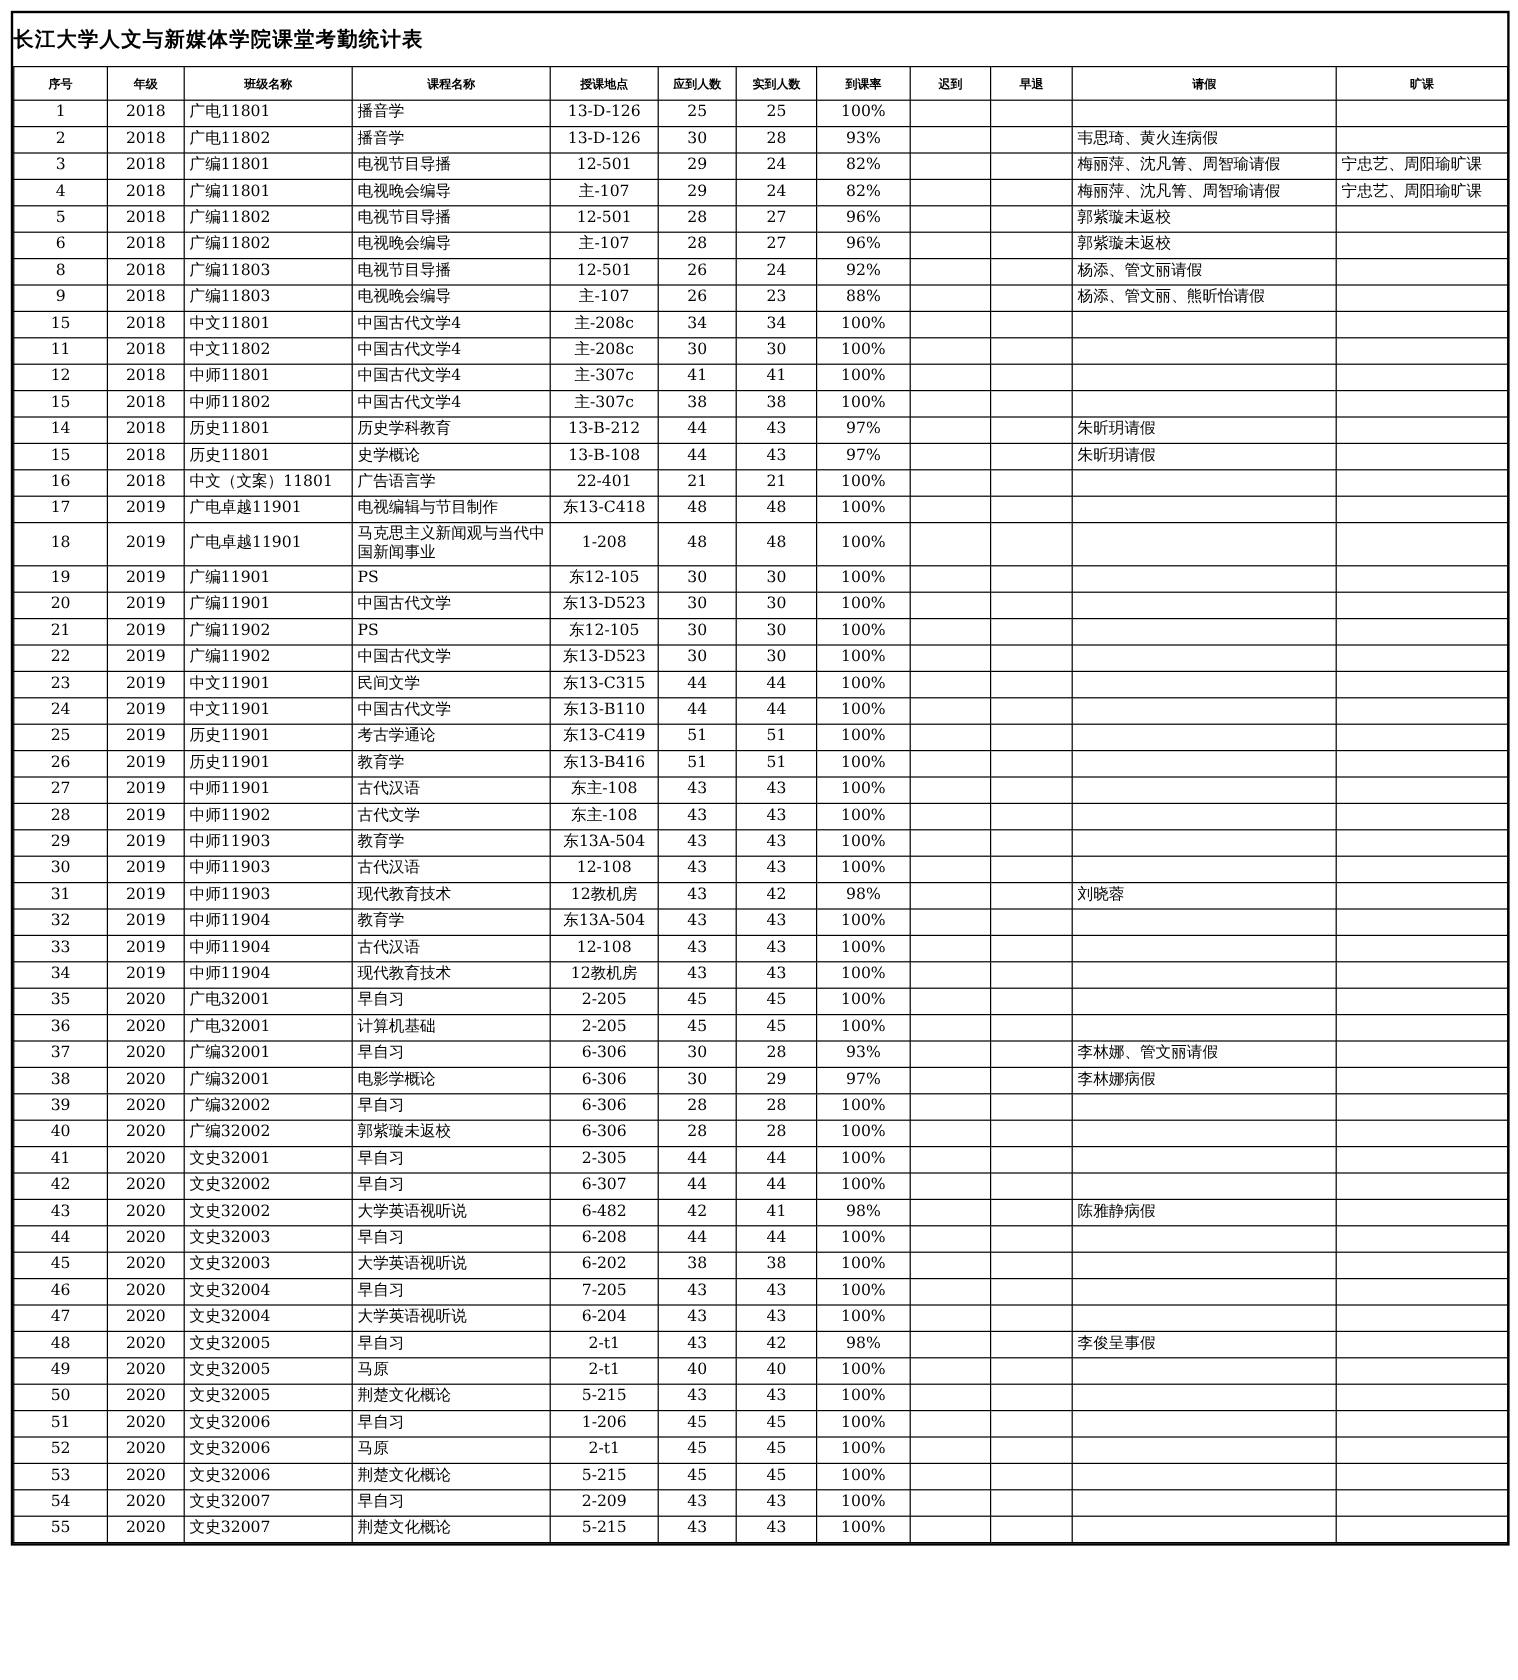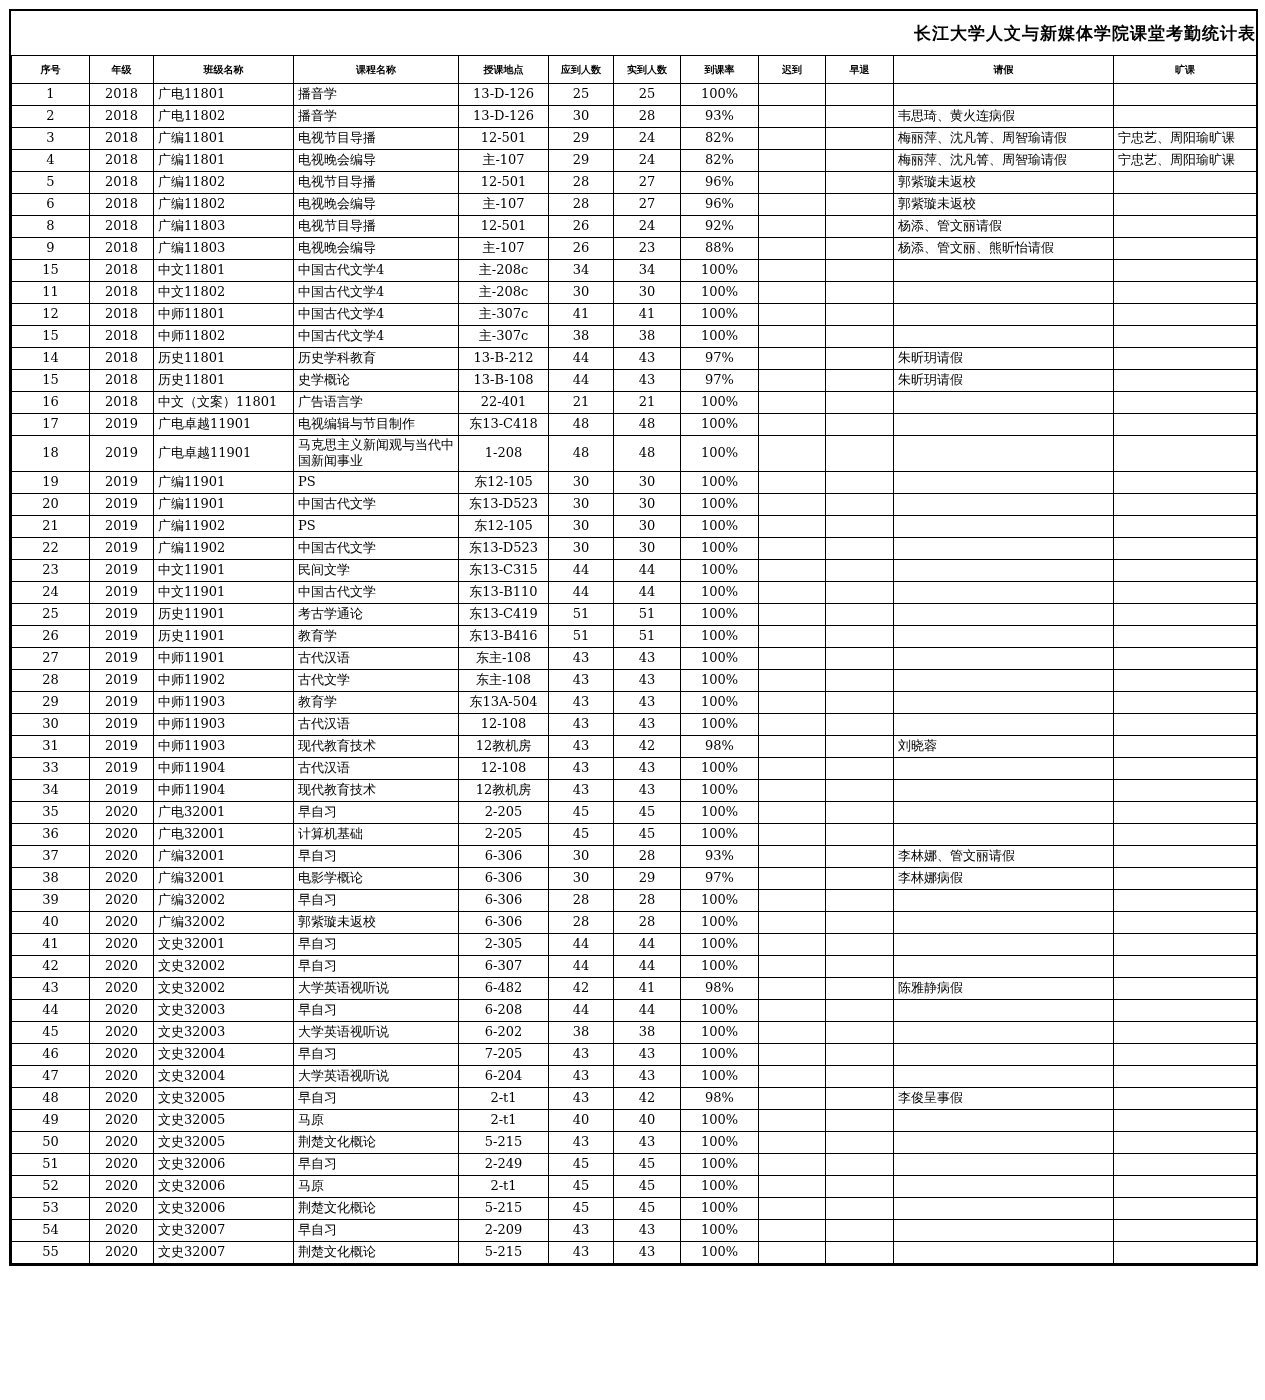--- a/index.html
+++ b/index.html
@@ -15,21 +15,21 @@
     position: absolute;
     left: 9px;
     top: 9px;
     width: 1245px;
     border: 2px solid #000000;
     background: #ffffff;
   }
   .sheet-title {
     height: 44px;
     line-height: 44px;
-    text-align: right;
+    text-align: left;
     font-size: 17px;
     font-weight: bold;
     letter-spacing: 1px;
     overflow: hidden;
   }
   table.att {
     border-collapse: collapse;
     table-layout: fixed;
     width: 100%;
     font-size: 13px;
@@ -506,20 +506,34 @@
           <td class="c">12教机房</td>
           <td class="c">43</td>
           <td class="c">42</td>
           <td class="c">98%</td>
           <td class="c"></td>
           <td class="c"></td>
           <td class="l">刘晓蓉</td>
           <td class="l"></td>
         </tr>
         <tr>
+          <td class="c">32</td>
+          <td class="c">2019</td>
+          <td class="l">中师11904</td>
+          <td class="l">教育学</td>
+          <td class="c">东13A-504</td>
+          <td class="c">43</td>
+          <td class="c">43</td>
+          <td class="c">100%</td>
+          <td class="c"></td>
+          <td class="c"></td>
+          <td class="l"></td>
+          <td class="l"></td>
+        </tr>
+        <tr>
           <td class="c">33</td>
           <td class="c">2019</td>
           <td class="l">中师11904</td>
           <td class="l">古代汉语</td>
           <td class="c">12-108</td>
           <td class="c">43</td>
           <td class="c">43</td>
           <td class="c">100%</td>
           <td class="c"></td>
           <td class="c"></td>
@@ -762,21 +776,21 @@
           <td class="c"></td>
           <td class="c"></td>
           <td class="l"></td>
           <td class="l"></td>
         </tr>
         <tr>
           <td class="c">51</td>
           <td class="c">2020</td>
           <td class="l">文史32006</td>
           <td class="l">早自习</td>
-          <td class="c">2-249</td>
+          <td class="c">1-206</td>
           <td class="c">45</td>
           <td class="c">45</td>
           <td class="c">100%</td>
           <td class="c"></td>
           <td class="c"></td>
           <td class="l"></td>
           <td class="l"></td>
         </tr>
         <tr>
           <td class="c">52</td>

